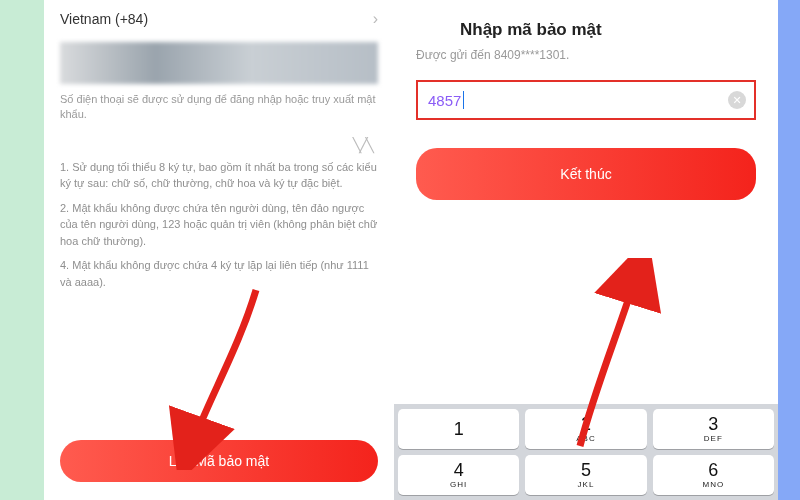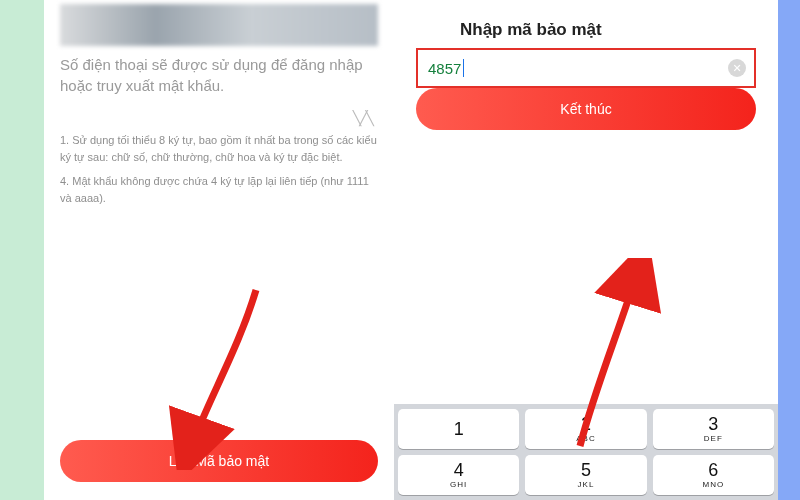--- a/index.html
+++ b/index.html
@@ -20,21 +20,21 @@
   .country-row {
     display: flex; align-items: center; justify-content: space-between;
     padding: 10px 16px 10px 16px; font-size: 14px; color: #333;
   }
   .country-row .chev { color: #bbb; font-size: 16px; }
   .blurred {
     margin: 4px 16px 8px 16px; height: 42px;
     background: linear-gradient(90deg,#d9dbdd,#9aa4ad 30%,#c9cfd4 60%,#b6bec6);
     filter: blur(2px);
   }
-  .hint { font-size: 15px; color: #9a9a9a; margin: 6px 16px 10px 16px; line-height: 1.4; }
+  .hint { font-size: 11px; color: #9a9a9a; margin: 6px 16px 10px 16px; line-height: 1.4; }
   .eye-row { height: 24px; position: relative; }
   .eye { position: absolute; right: 22px; top: 4px; color: #bbb; font-size: 14px; letter-spacing: -2px; }
   .rules { margin: 2px 16px 0 16px; font-size: 11px; color: #8f8f8f; line-height: 1.5; }
   .rules p { margin-bottom: 8px; white-space: pre-line; }
   .btn-primary {
     position: absolute; left: 16px; right: 16px; bottom: 18px;
     height: 42px; border-radius: 21px; border: none;
     background: linear-gradient(90deg,#ff5b4f,#f4231c);
     color: #fff; font-size: 14px; font-weight: 400;
     display: flex; align-items: center; justify-content: center;
@@ -42,34 +42,34 @@
     text-align: right;
   }
   
   .p2-inner { padding: 20px 22px 0 22px; }
   .p2-title { font-size: 17px; font-weight: 600; color: #222; margin-bottom: 8px; margin-left: 44px; }
   .p2-sent { font-size: 12px; color: #9a9a9a; margin-bottom: 18px; }
   .code-box {
     border: 2px solid #e33029; height: 40px; display: flex; align-items: center;
     padding: 0 8px 0 10px; position: relative;
   }
-  .code-val { font-size: 15px; color: #15803d; display: flex; align-items: center; }
+  .code-val { font-size: 15px; color: #8b5cf6; display: flex; align-items: center; }
   .caret { width: 1px; height: 18px; background: #1a73e8; margin-left: 2px; }
   .code-clear {
     margin-left: auto; width: 18px; height: 18px; border-radius: 9px;
     background: #d8d8d8; color: #fff; font-size: 11px;
     display: flex; align-items: center; justify-content: center; cursor: pointer;
   }
   .resend { font-size: 12px; color: #9a9a9a; margin: 14px 0 26px 0; }
   .btn-finish {
-    height: 42px; border-radius: 21px; border: none;
+    height: 52px; border-radius: 21px; border: none;
     background: linear-gradient(90deg,#ff5b4f,#f4231c);
     color: #fff; font-size: 14px;
     display: flex; align-items: center; justify-content: center;
-    cursor: pointer; width: 100%;
+    cursor: pointer; width: 100%; margin-top: 28px;
   }
   .keypad {
     position: absolute; left: 0; right: 0; bottom: 0;
     background: #d3d6db; padding: 5px 4px 5px 4px;
     display: grid; grid-template-columns: repeat(3,1fr);
     grid-auto-rows: 40px; gap: 6px;
   }
   .key {
     background: #fff; border-radius: 5px; display: flex;
     flex-direction: column; align-items: center; justify-content: center;
@@ -81,37 +81,43 @@
   .arrow { position: absolute; pointer-events: none; }
   .arrow svg { display: block; }
 </style>
 </head>
 <body>
 
 <div class="stage">
   <div class="strip-left"></div>
 
   <div class="panel panel-left">
+    <div class="country-row">
+      <span>Vietnam  (+84)</span>
+      <span class="chev">›</span>
+    </div>
     <div class="blurred"></div>
     <div class="hint">Số điện thoại sẽ được sử dụng để đăng nhập hoặc truy xuất mật khẩu.</div>
     <div class="eye-row">
       <span class="eye">╲╱╲</span>
     </div>
     <div class="rules">
       <p>1. Sử dụng tối thiểu 8 ký tự, bao gồm ít nhất ba trong số các kiểu ký tự sau: chữ số, chữ thường, chữ hoa và ký tự đặc biệt.</p>
+      <p>2. Mật khẩu không được chứa tên người dùng, tên đảo ngược của tên người dùng, 123 hoặc quản trị viên (không phân biệt chữ hoa chữ thường).</p>
       <p>4. Mật khẩu không được chứa 4 ký tự lặp lại liên tiếp (như 1111 và aaaa).</p>
     </div>
     <button class="btn-primary">
       <span>Lấy Mã bảo mật</span>
     </button>
   </div>
 
   <div class="panel panel-right">
     <div class="p2-inner">
       <div class="p2-title">Nhập mã bảo mật</div>
+      <div class="p2-sent">Được gửi đến 8409****1301.</div>
       <div class="code-box">
         <span class="code-val">
           <span>4857</span>
             <span class="caret"></span>
         </span>
         <span class="code-clear">✕</span>
       </div>
       <button class="btn-finish">
         <span>Kết thúc</span>
       </button>

